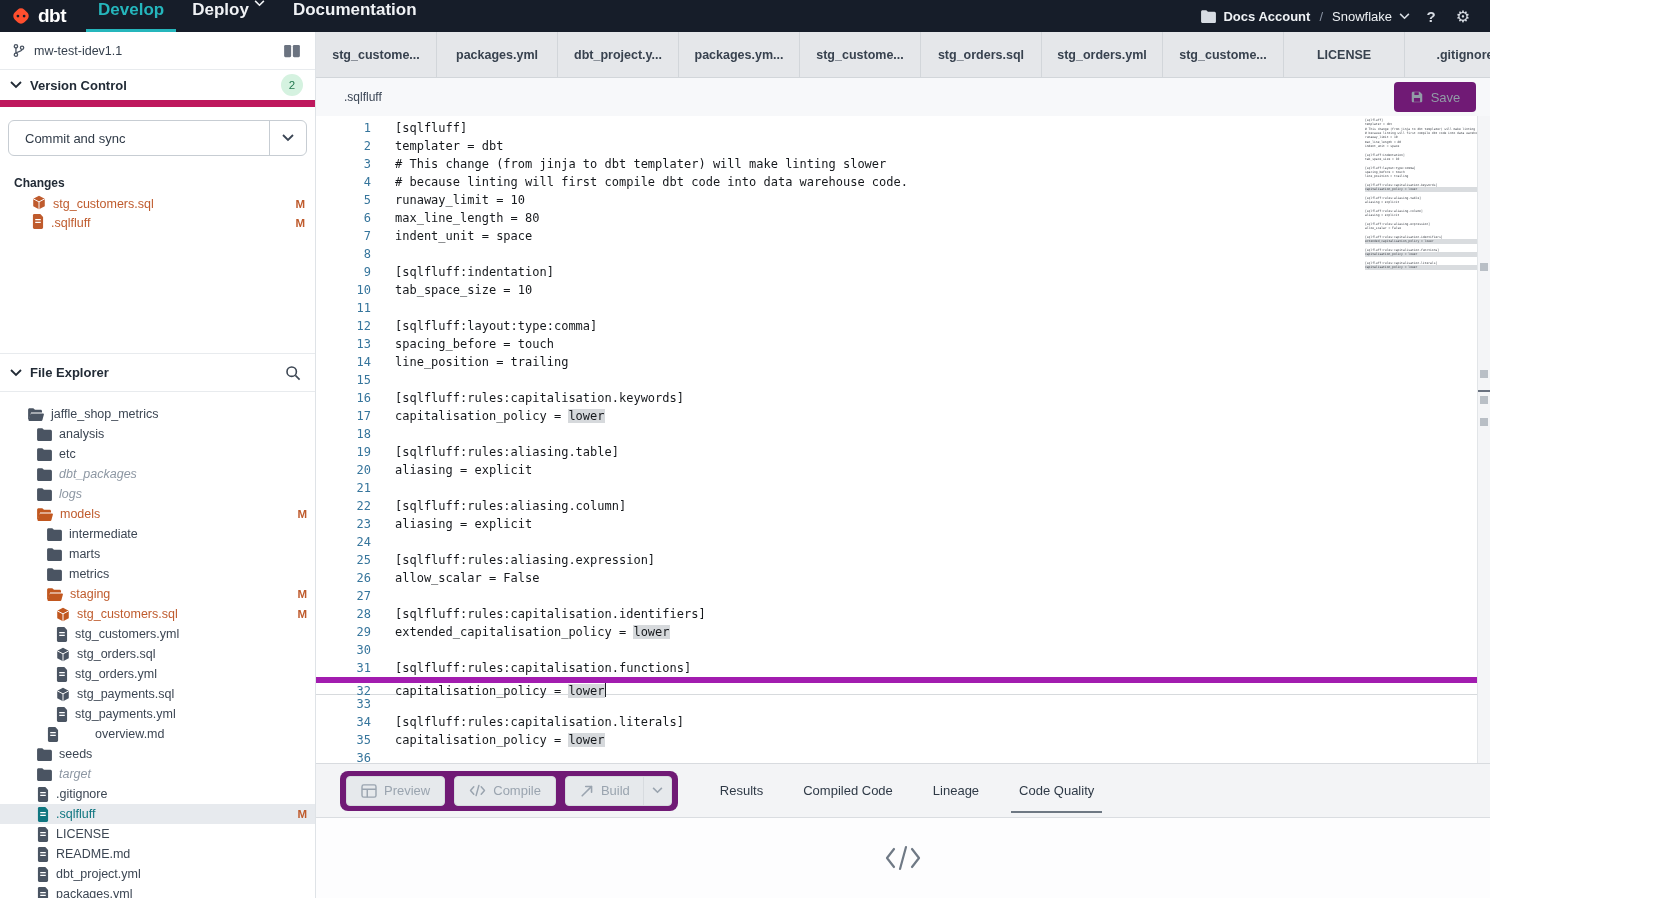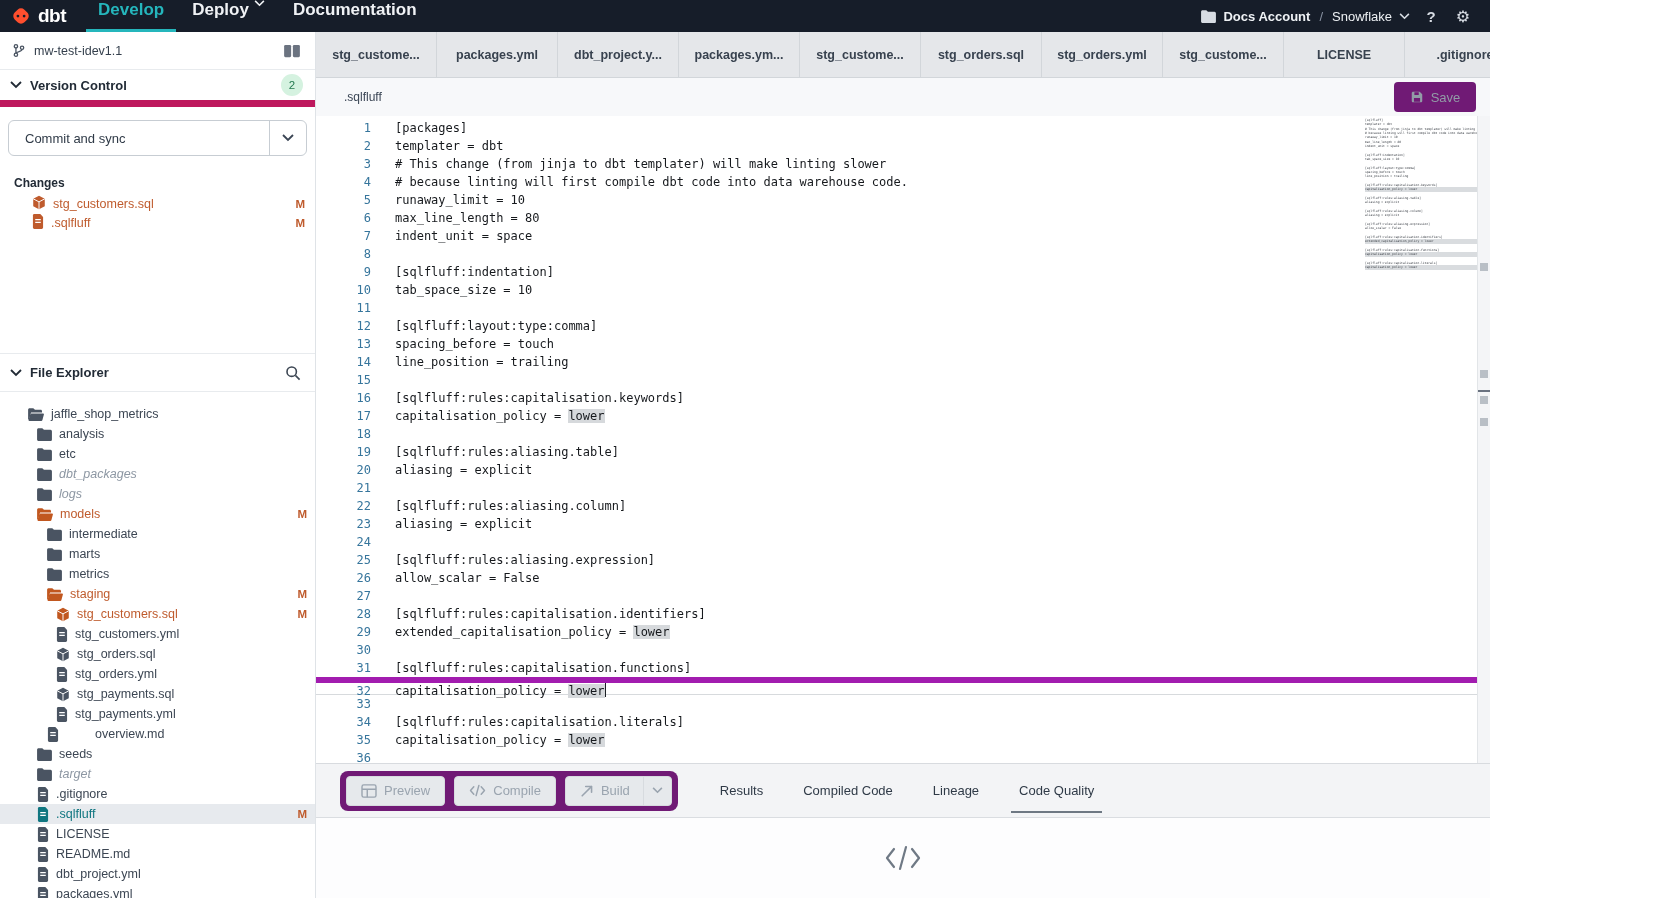--- a/index.html
+++ b/index.html
@@ -449,21 +449,21 @@
     <div class="save-btn">
       <svg width="14" height="14" viewBox="0 0 16 16" fill="#929ca7">
           <path d="M2 3.5C2 2.7 2.7 2 3.5 2h7.6L14 4.9v7.6c0 .8-.7 1.5-1.5 1.5h-9c-.8 0-1.5-.7-1.5-1.5zM5 2.5h5v3.2H5zM4.5 9h7v4.5h-7z" fill-rule="evenodd"></path>
         </svg>
       <span>Save</span>
     </div>
   </div>
 
   <div class="editor">
     <div class="code-area" id="code-area">
-        <div class="code-line"><span class="ln">1</span><span class="code">[packages]</span></div>
+        <div class="code-line"><span class="ln">1</span><span class="code">[sqlfluff]</span></div>
         <div class="code-line"><span class="ln">2</span><span class="code">templater = dbt</span></div>
         <div class="code-line"><span class="ln">3</span><span class="code"># This change (from jinja to dbt templater) will make linting slower</span></div>
         <div class="code-line"><span class="ln">4</span><span class="code"># because linting will first compile dbt code into data warehouse code.</span></div>
         <div class="code-line"><span class="ln">5</span><span class="code">runaway_limit = 10</span></div>
         <div class="code-line"><span class="ln">6</span><span class="code">max_line_length = 80</span></div>
         <div class="code-line"><span class="ln">7</span><span class="code">indent_unit = space</span></div>
         <div class="code-line"><span class="ln">8</span><span class="code"></span></div>
         <div class="code-line"><span class="ln">9</span><span class="code">[sqlfluff:indentation]</span></div>
         <div class="code-line"><span class="ln">10</span><span class="code">tab_space_size = 10</span></div>
         <div class="code-line"><span class="ln">11</span><span class="code"></span></div>

